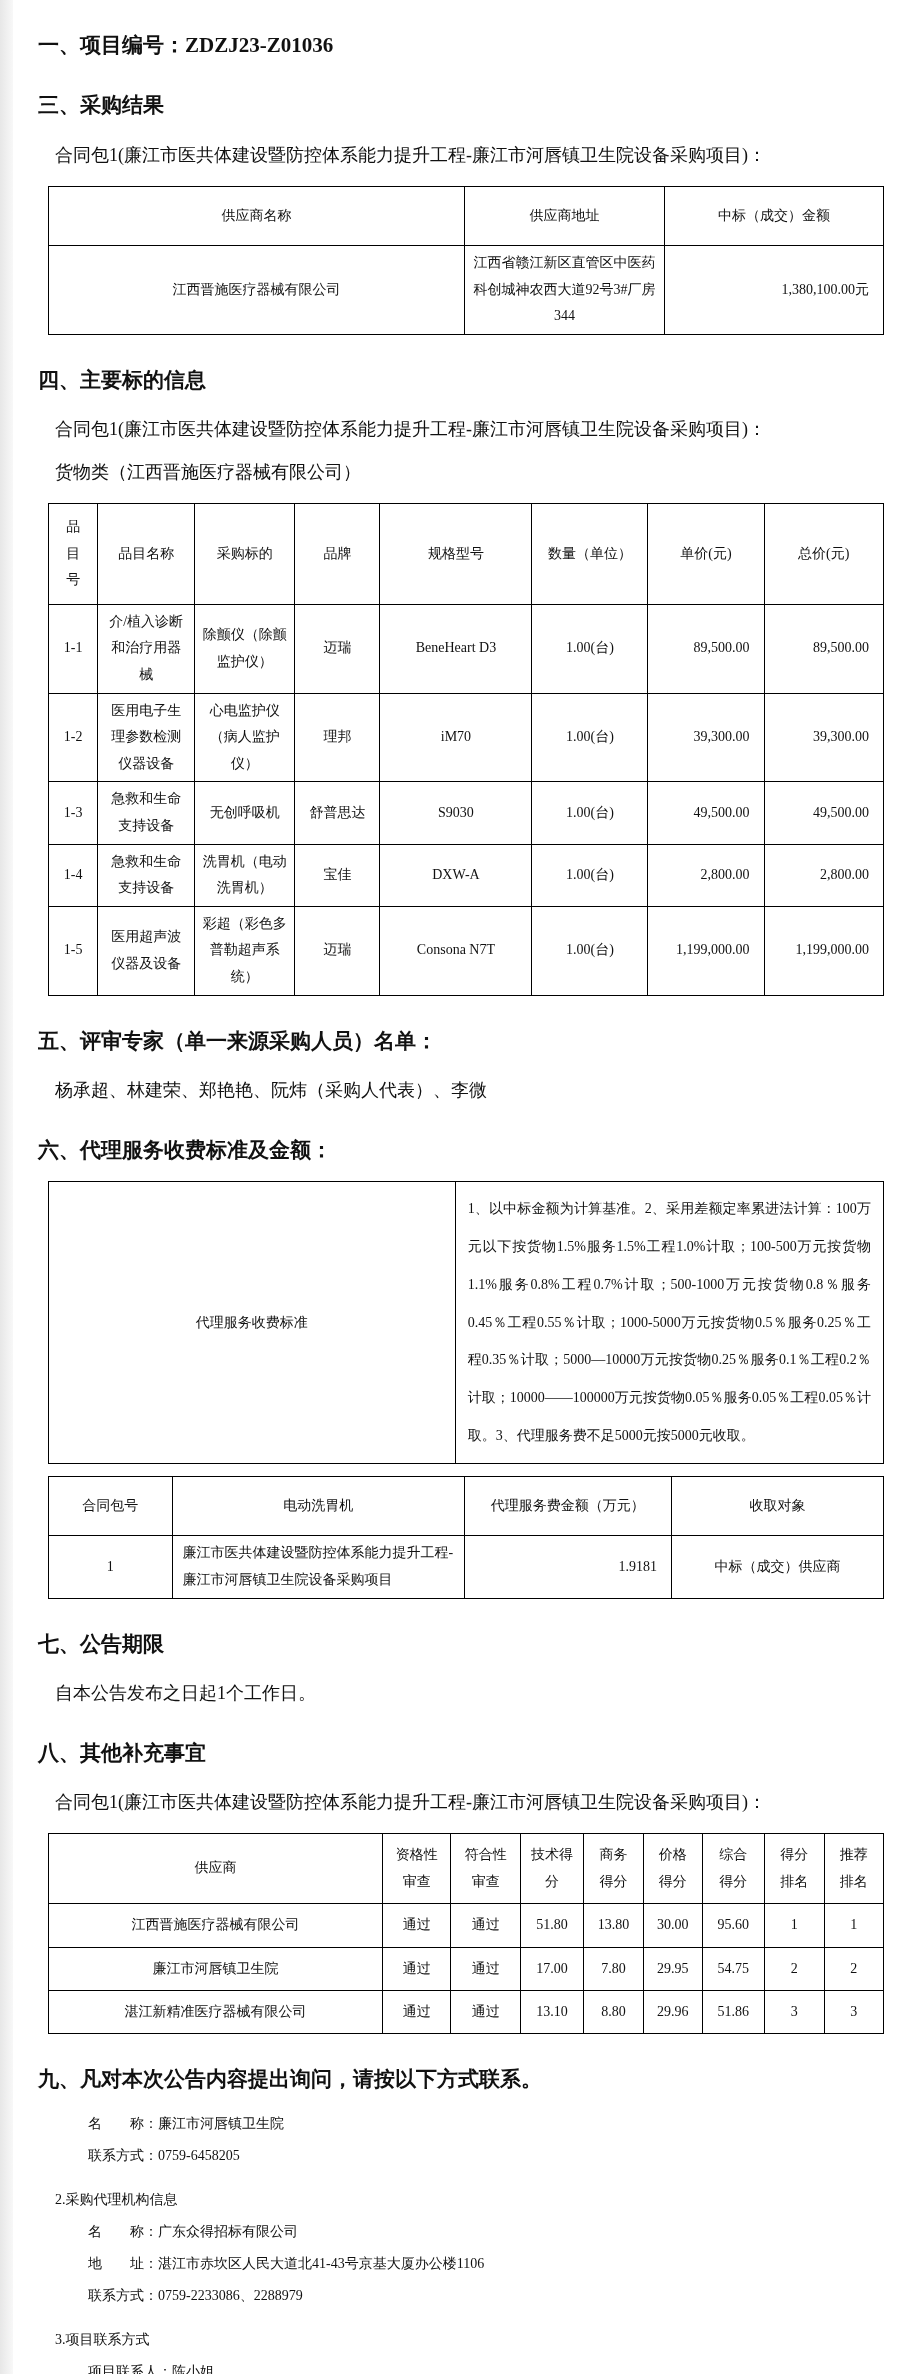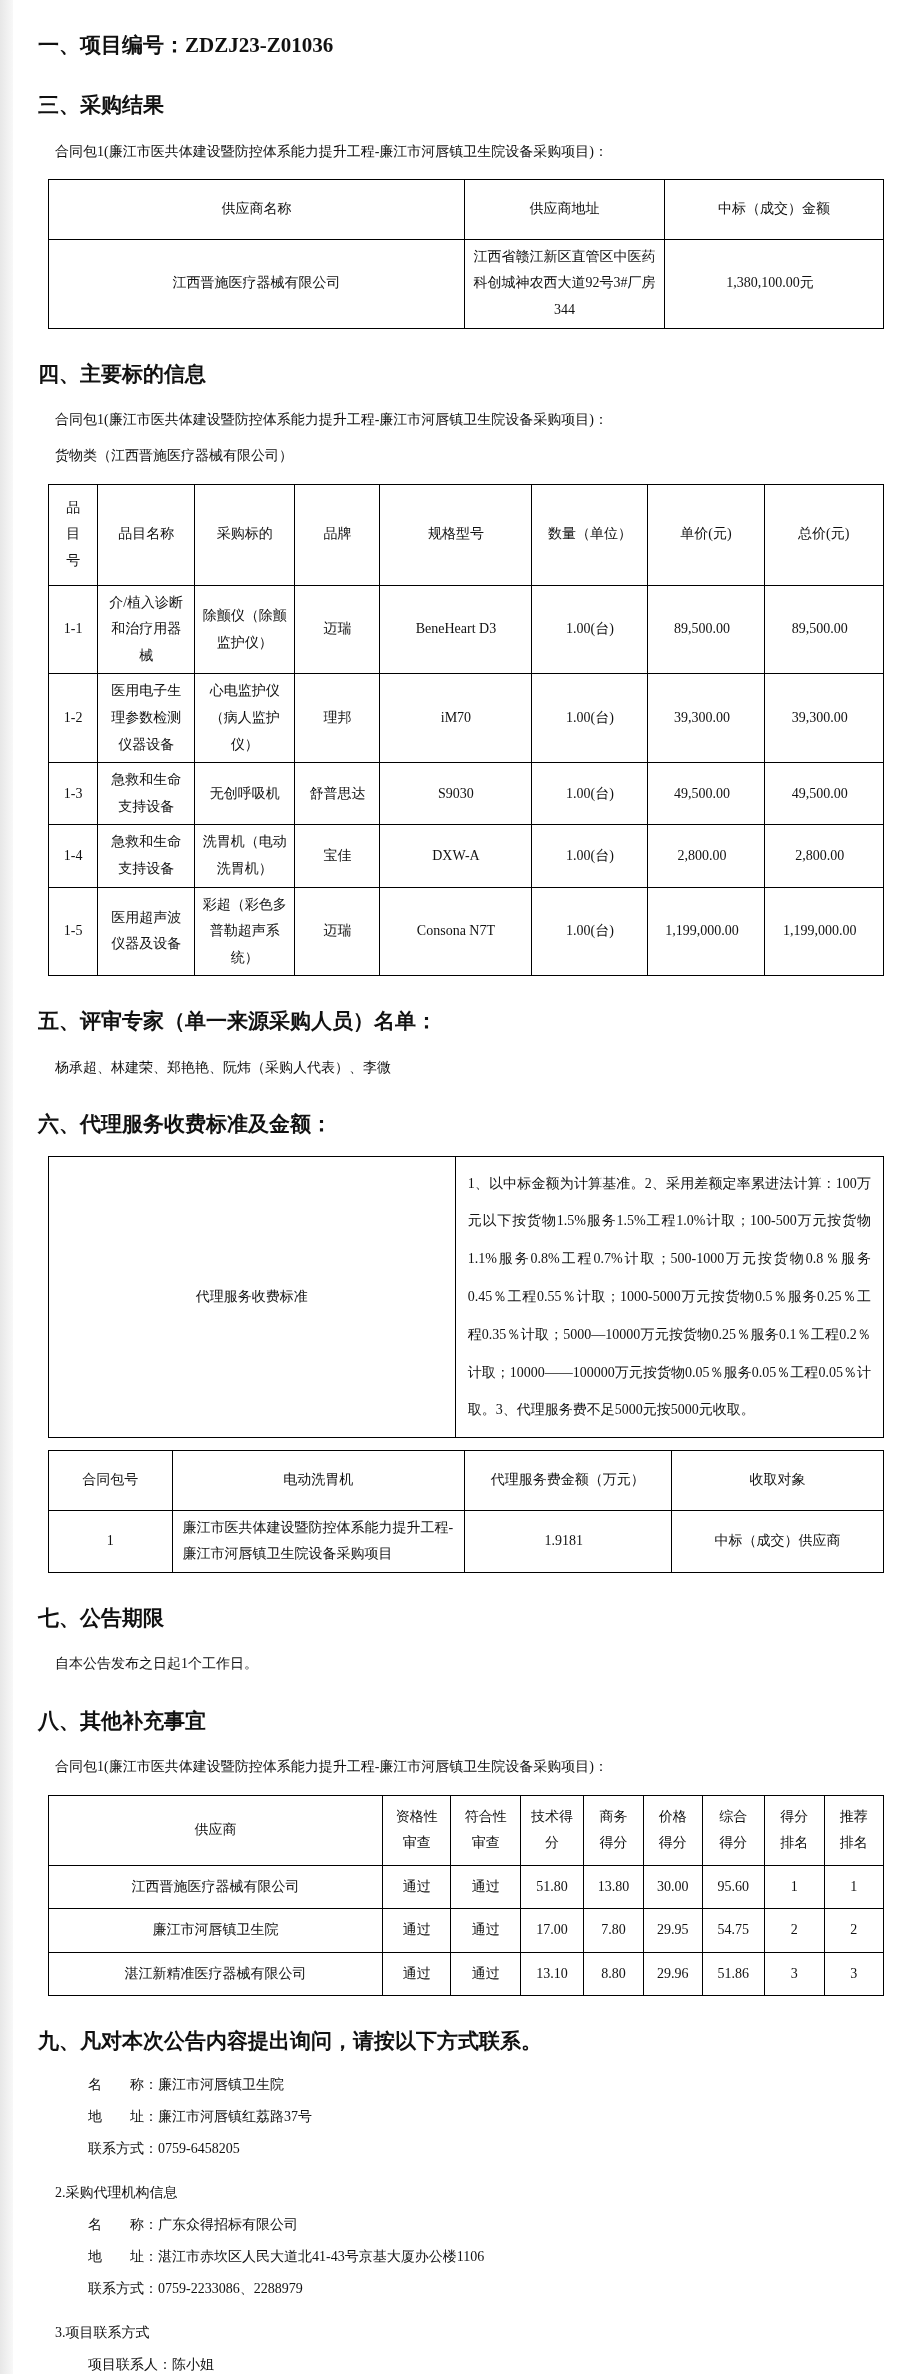--- a/index.html
+++ b/index.html
@@ -13,38 +13,38 @@
     position:absolute;left:0;top:0;bottom:0;width:13px;
     background:linear-gradient(to right,#e7e7e7,#f8f8f8);
   }
   .doc{padding:14px 34px 24px 38px;}
   .sec-heading{
     font-size:21px;font-weight:bold;line-height:1.45;
     margin:30px 0 0 0;
   }
   .sec-heading.first{margin-top:16px;}
   .para{
-    font-size:14px;line-height:1.6;margin:20px 0 0 17px;
+    font-size:18px;line-height:1.6;margin:20px 0 0 17px;
   }
   table{
     border-collapse:collapse;table-layout:fixed;
     margin:16px 0 0 10px;width:836px;
     font-size:14px;
   }
   th,td{
     border:1px solid #000000;
     padding:4px 6px;
     line-height:1.9;
     text-align:center;
     vertical-align:middle;
     word-break:break-word;
     overflow-wrap:break-word;
   }
   th{font-weight:normal;padding:16px 6px;}
-  td.num{padding-right:14px;}
+  td.num{text-align:right;padding-right:14px;}
   td.left{text-align:left;padding-left:10px;}
   .items-table th.col-itemno{padding:10px 11px;word-break:break-all;margin-left:8px;}
   .fee-std-table td{line-height:2.7;padding:8px 12px;}
   .fee-std-table td.std-text{text-align:justify;text-align-last:left;}
   .eval-table th{padding:8px 10px;}
   .eval-table td{padding:10px 4px;line-height:1.6;}
   .contact-block{margin-top:14px;}
   .contact-title{font-size:14px;line-height:30px;margin:4px 0 0 17px;}
   .contact-line{font-size:14px;line-height:30px;margin:2px 0 0 50px;}
 </style>
@@ -264,21 +264,20 @@
       <td>3</td>
       <td>3</td>
     </tr>
   </tbody>
     </table>
 
   <div class="sec-heading">九、凡对本次公告内容提出询问，请按以下方式联系。</div>
 
   <div class="contact-block">
     <div class="contact-line">名　　称：廉江市河唇镇卫生院</div>
-    <div class="contact-line">地　　址：廉江市河唇镇红荔路37号</div>
     <div class="contact-line">联系方式：0759-6458205</div>
   </div>
 
   <div class="contact-block">
     <div class="contact-title">2.采购代理机构信息</div>
     <div class="contact-line">名　　称：广东众得招标有限公司</div>
     <div class="contact-line">地　　址：湛江市赤坎区人民大道北41-43号京基大厦办公楼1106</div>
     <div class="contact-line">联系方式：0759-2233086、2288979</div>
   </div>
 

